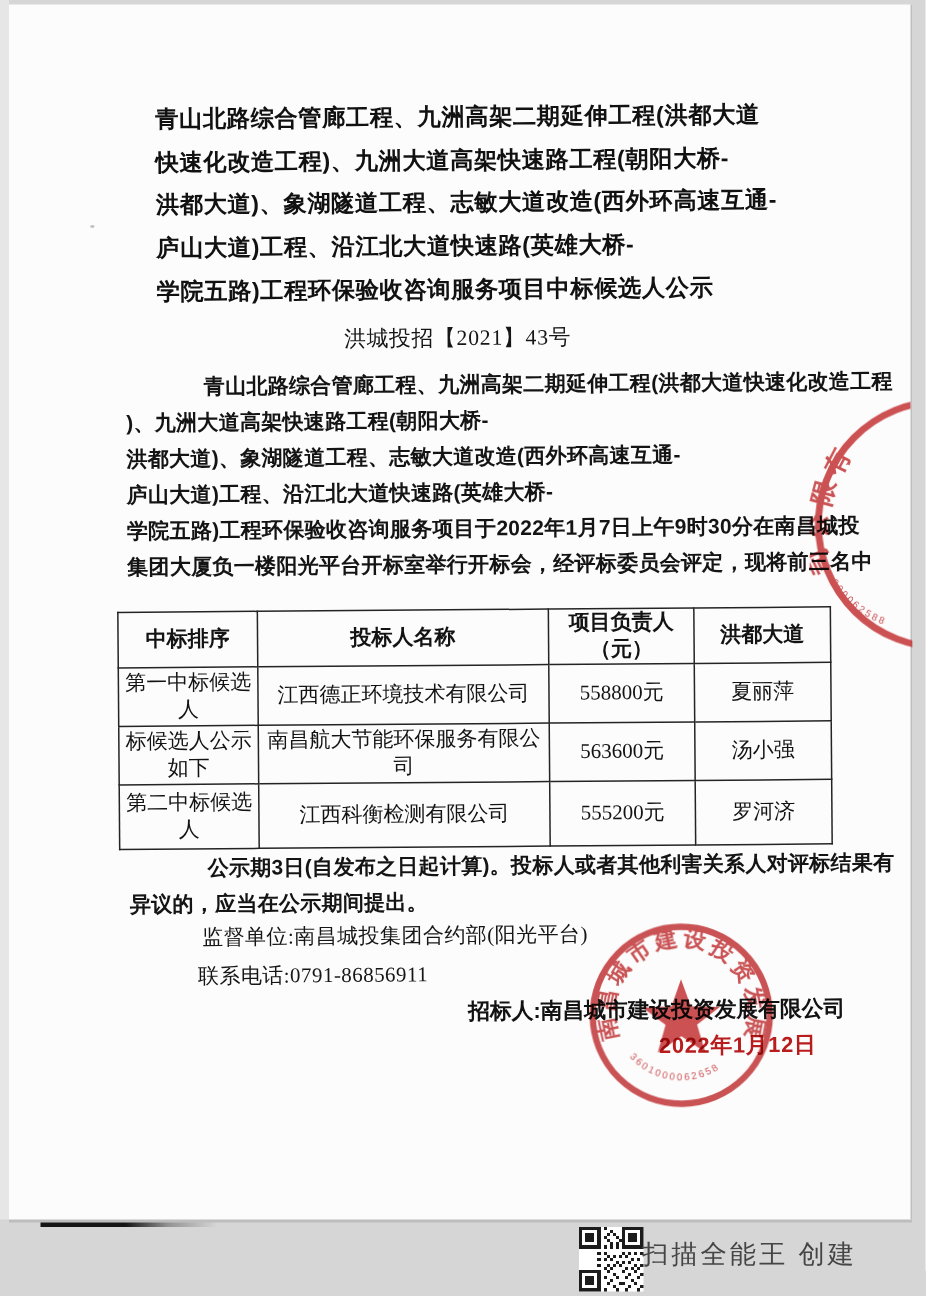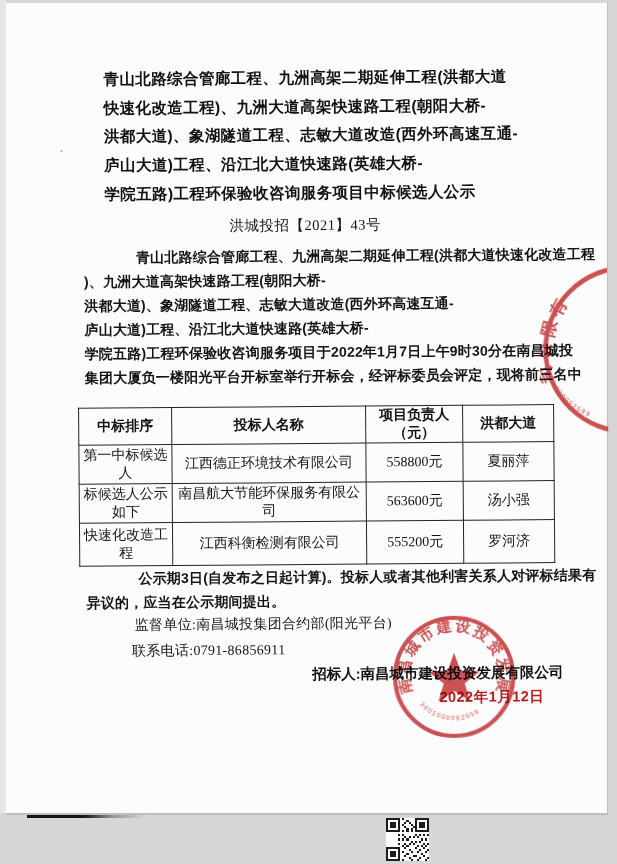--- a/index.html
+++ b/index.html
@@ -113,21 +113,21 @@
         <td>558800元</td>
         <td>夏丽萍</td>
       </tr>
       <tr style="height:39px">
         <td>标候选人公示如下</td>
         <td>南昌航大节能环保服务有限公司</td>
         <td>563600元</td>
         <td>汤小强</td>
       </tr>
       <tr style="height:43px">
-        <td>快速化改造工程</td>
+        <td>第二中标候选人</td>
         <td>江西科衡检测有限公司</td>
         <td>555200元</td>
         <td>罗河济</td>
       </tr>
     </tbody>
       </table>
 
     <div class="abs notice-line" style="left:137px;top:569px">公示期3日(自发布之日起计算)。投标人或者其他利害关系人对评标结果有</div>
     <div class="abs notice-line" style="left:85px;top:593px">异议的，应当在公示期间提出。</div>
 
@@ -190,13 +190,14 @@
         <rect x="16" y="2" width="3" height="3"></rect>
         <rect x="2" y="16" width="3" height="3"></rect>
       <path d="M8 0h1v1H8z M10 1h1v1h-1z M9 2h1v1H9z M11 2h1v1h-1z M8 3h1v1H8z M12 3h1v1h-1z M9 4h1v1H9z M13 4h1v1h-1z M10 5h1v1h-1z M12 5h1v1h-1z
                M8 6h1v1H8z M10 6h1v1h-1z M12 6h1v1h-1z M6 8h1v1H6z M6 10h1v1H6z M6 12h1v1H6z
                M8 8h1v1H8z M9 9h1v1H9z M11 9h1v1h-1z M13 9h1v1h-1z M8 10h1v1H8z M10 10h1v1h-1z M12 11h1v1h-1z M9 12h1v1H9z M11 12h1v1h-1z M13 12h1v1h-1z M8 13h1v1H8z M10 13h1v1h-1z
                M14 8h1v1h-1z M16 8h1v1h-1z M18 8h1v1h-1z M20 8h1v1h-1z M15 9h1v1h-1z M17 10h1v1h-1z M19 10h1v1h-1z M14 11h1v1h-1z M16 11h1v1h-1z M18 12h1v1h-1z M20 12h1v1h-1z M15 13h1v1h-1z M17 13h1v1h-1z M19 13h1v1h-1z
                M14 14h1v1h-1z M18 14h1v1h-1z M16 15h1v1h-1z M20 15h1v1h-1z M15 16h1v1h-1z M19 16h1v1h-1z M17 17h1v1h-1z M14 18h1v1h-1z M18 18h1v1h-1z M16 19h1v1h-1z M20 19h1v1h-1z M15 20h1v1h-1z M19 20h1v1h-1z
                M9 14h1v1H9z M11 15h1v1h-1z M8 16h1v1H8z M12 16h1v1h-1z M10 17h1v1h-1z M9 18h1v1H9z M13 18h1v1h-1z M11 19h1v1h-1z M8 20h1v1H8z M12 20h1v1h-1z"></path>
     </g>
   </svg>
+  <div class="watermark-label">扫描全能王 创建</div>
 </div>
 
 </body></html>

